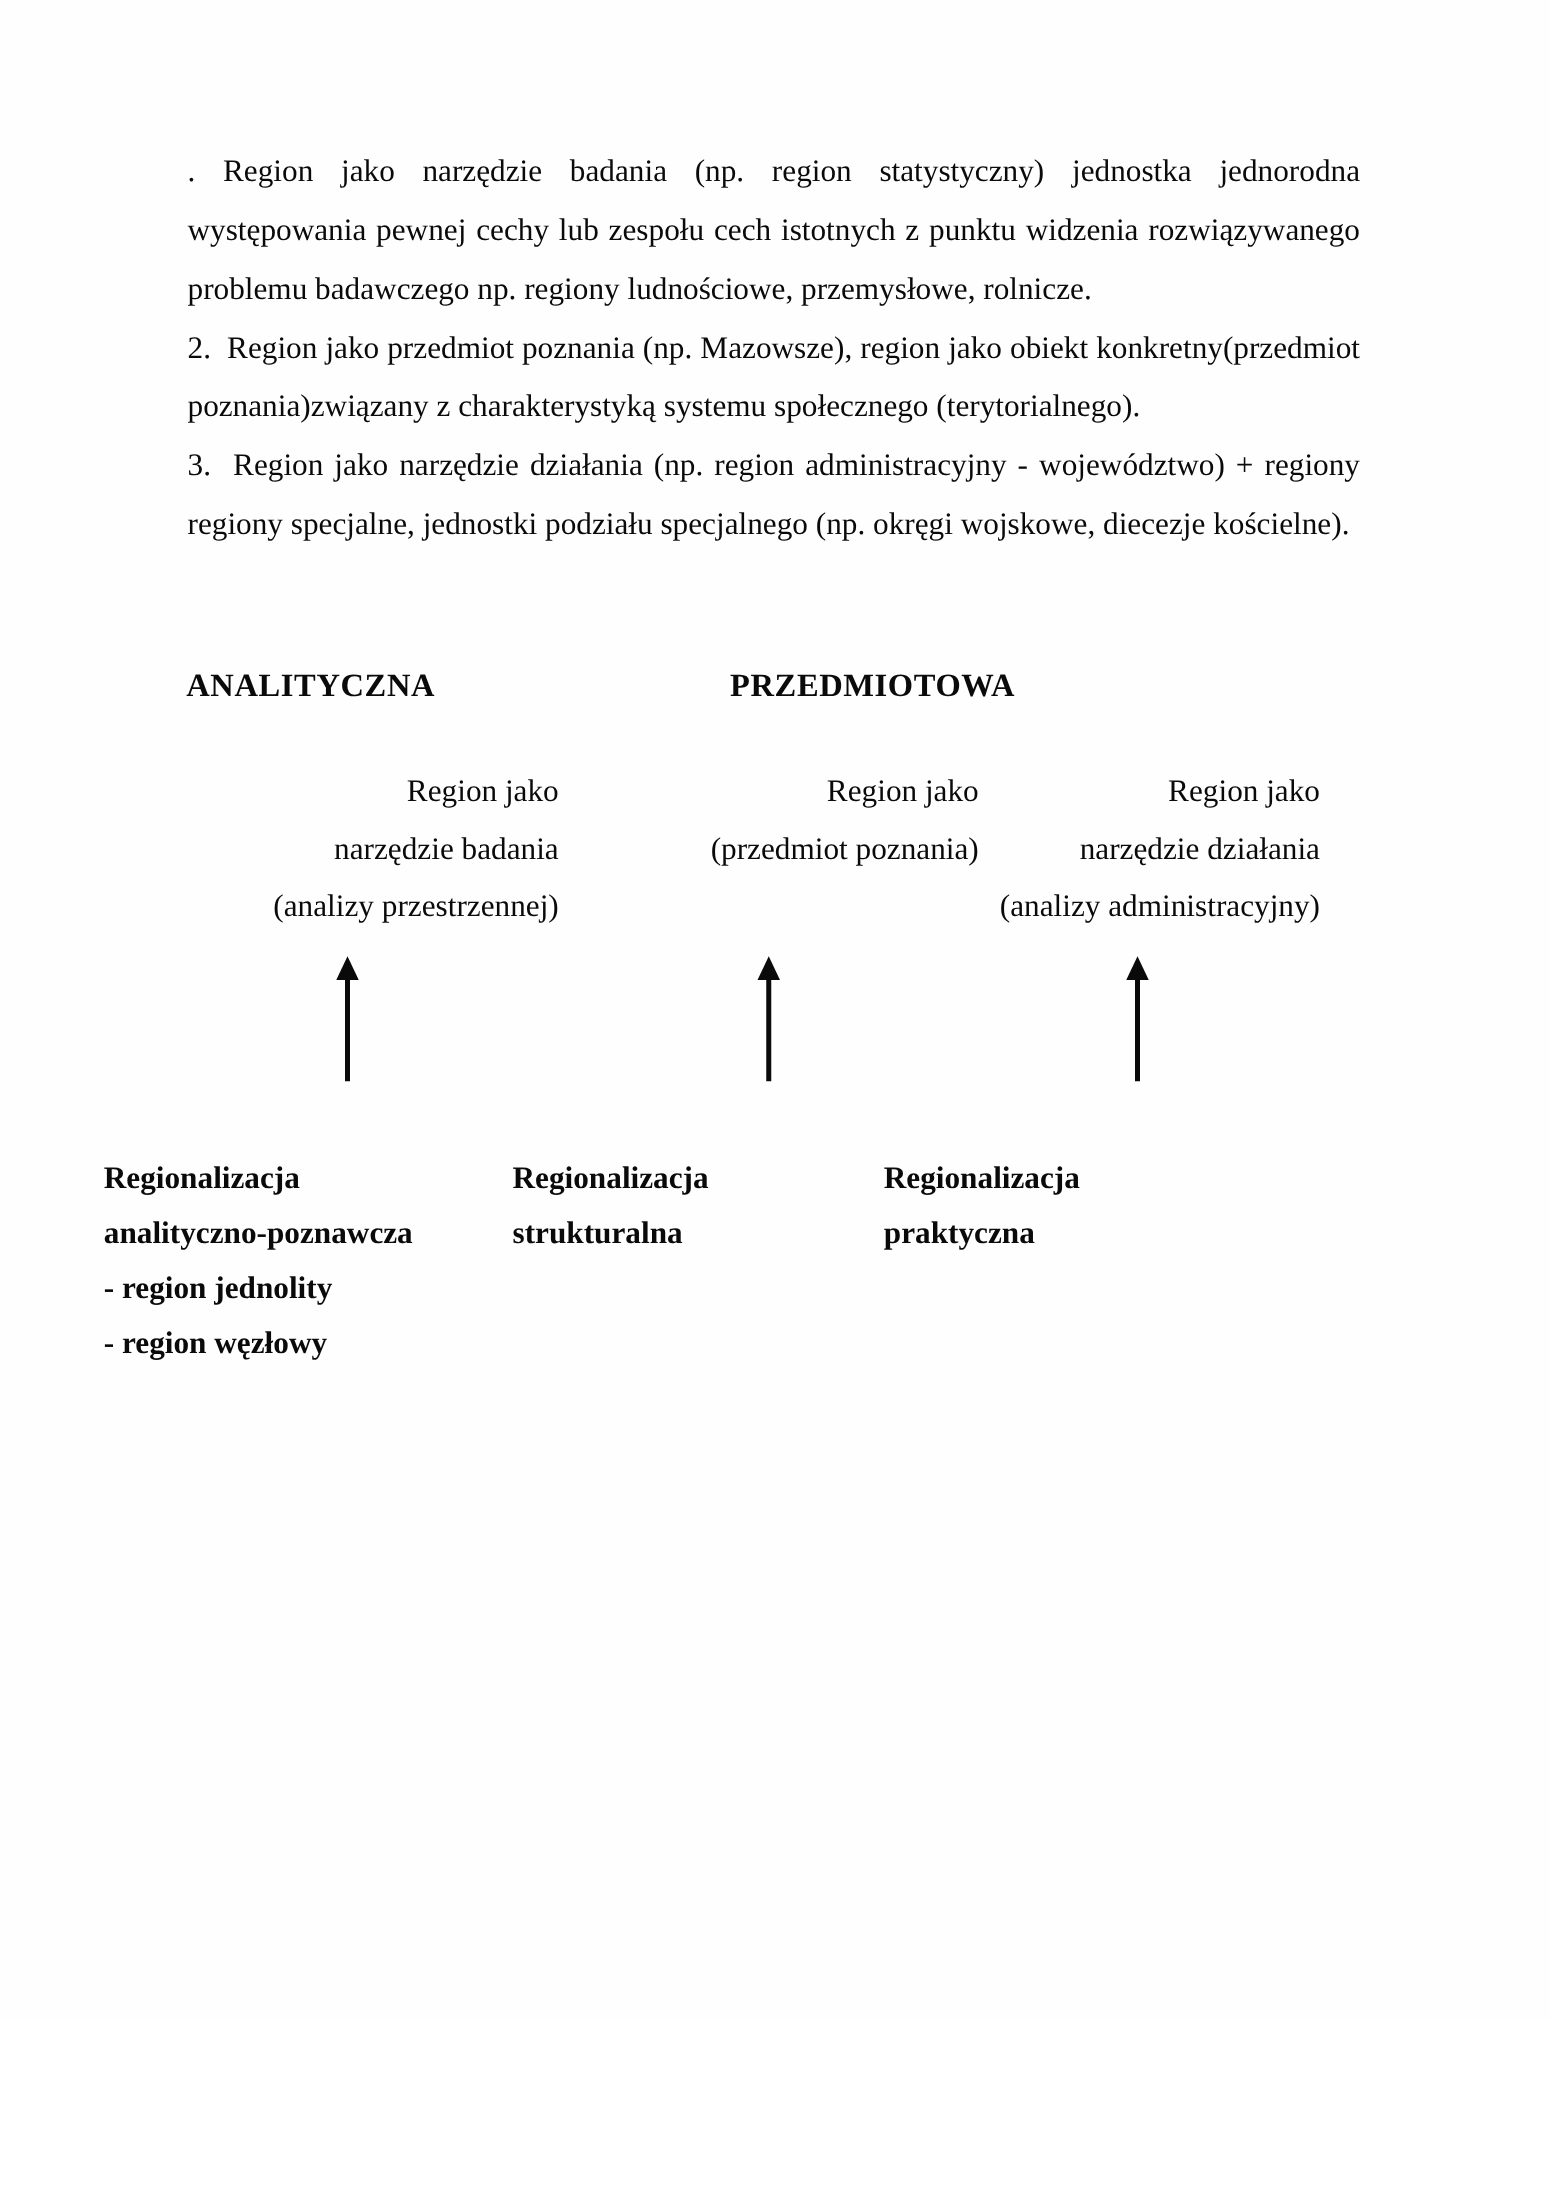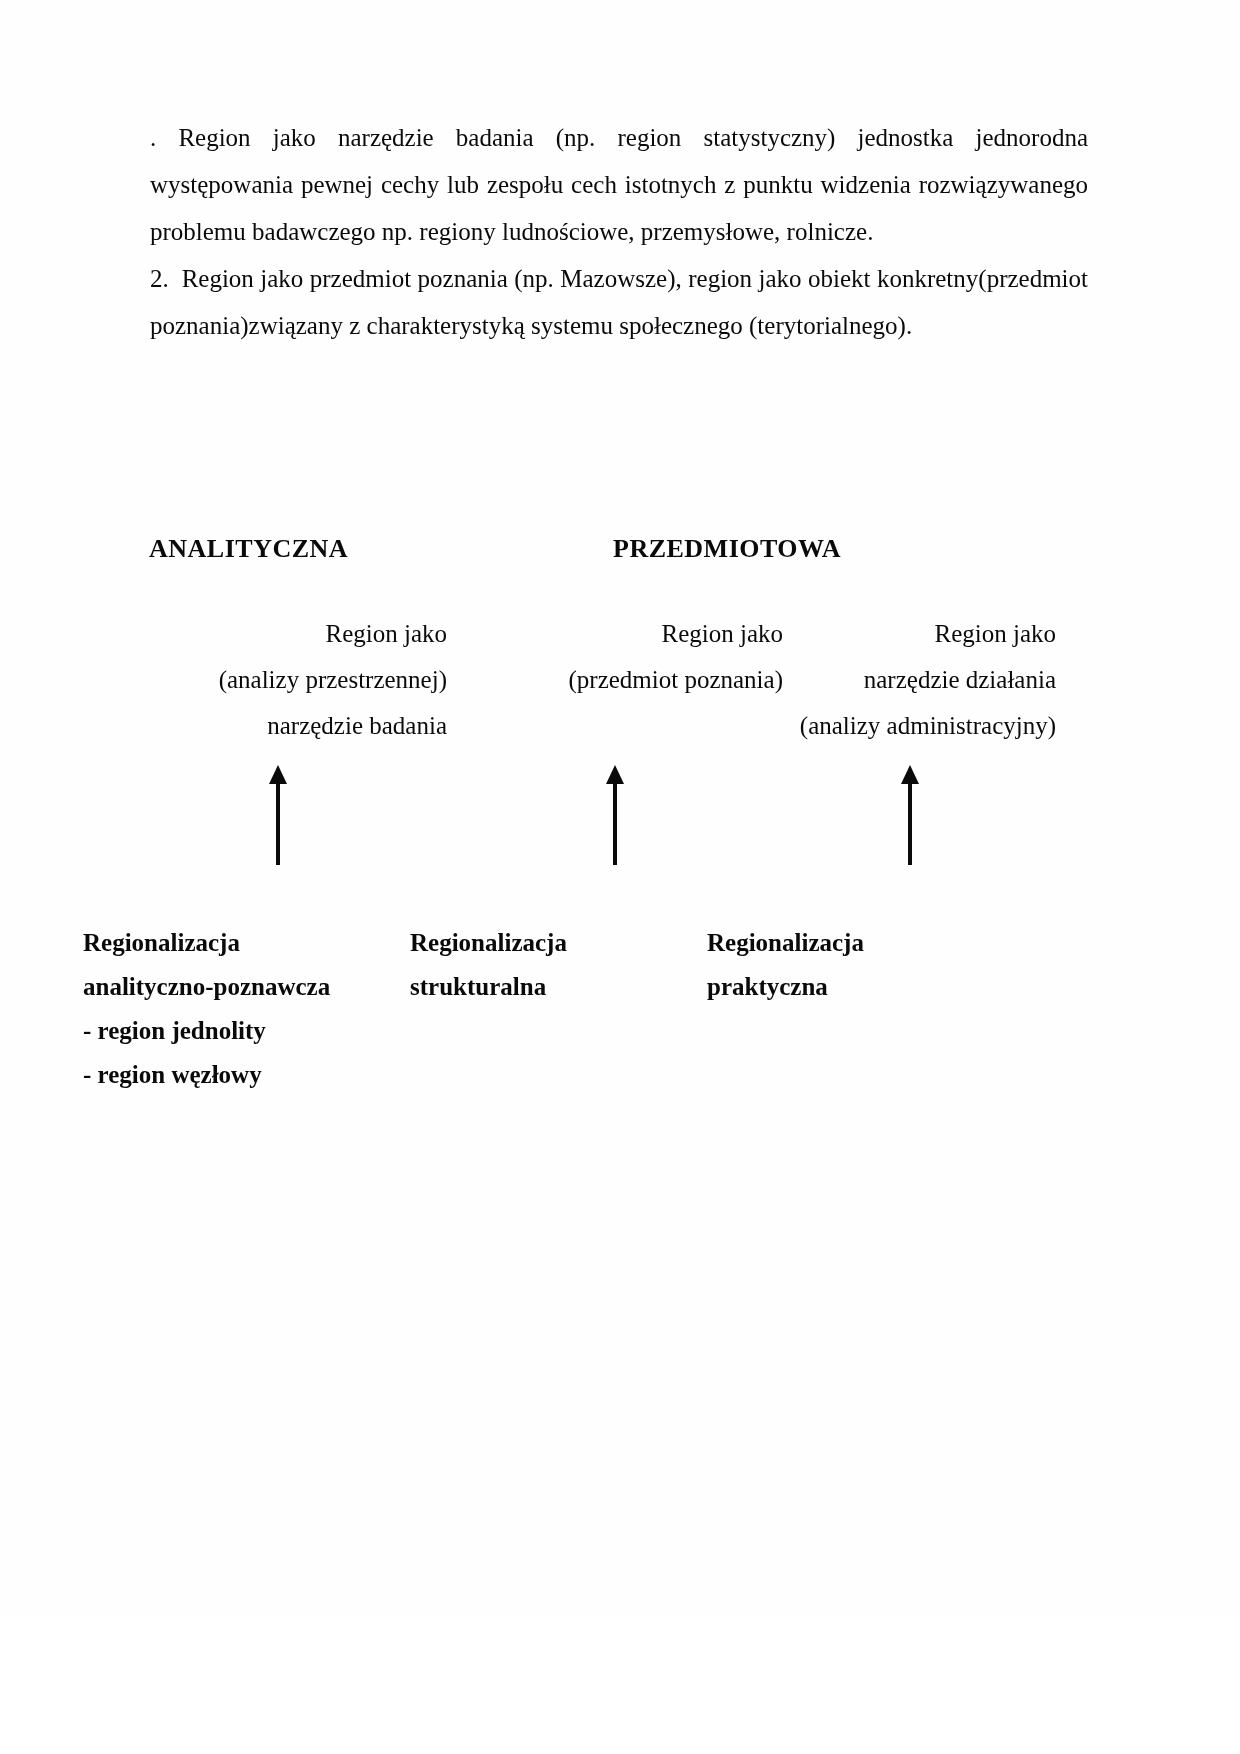--- a/index.html
+++ b/index.html
@@ -32,21 +32,21 @@
   
   .branch-heading {
     position: absolute;
     top: 534px;
     font-size: 26px;
     font-weight: bold;
     letter-spacing: 0.5px;
     white-space: nowrap;
   }
   .heading-left  { left: 149px; }
-  .heading-right { left: 613px; }
+  .heading-right { left: 584px; }
   
   .col-top {
     position: absolute;
     top: 611px;
     width: 340px;
     text-align: right;
     font-size: 25px;
     line-height: 46px;
     white-space: nowrap;
   }
@@ -93,29 +93,30 @@
   .col-bottom-3 { left: 707px; }
 </style>
 </head>
 <body>
 
 <div class="page">
 
   <div class="body-text">
     <p>. Region jako narzędzie badania (np. region statystyczny) jednostka jednorodna występowania pewnej cechy lub zespołu cech istotnych z punktu widzenia rozwiązywanego problemu badawczego np. regiony ludnościowe, przemysłowe, rolnicze.</p>
     <p>2.&nbsp; Region jako przedmiot poznania (np. Mazowsze), region jako obiekt konkretny(przedmiot poznania)związany z charakterystyką systemu społecznego (terytorialnego).</p>
+    <p>3.&nbsp; Region jako narzędzie działania (np. region administracyjny - województwo) + regiony regiony specjalne, jednostki podziału specjalnego (np. okręgi wojskowe, diecezje kościelne).</p>
   </div>
 
   <div class="branch-heading heading-left">ANALITYCZNA</div>
   <div class="branch-heading heading-right">PRZEDMIOTOWA</div>
 
   <div class="col-top col-top-1">
     <div>Region jako</div>
+    <div>narzędzie badania</div>
     <div>(analizy przestrzennej)</div>
-    <div>narzędzie badania</div>
   </div>
   <div class="col-top col-top-2">
     <div>Region jako</div>
     <div>(przedmiot poznania)</div>
   </div>
   <div class="col-top col-top-3">
     <div>Region jako</div>
     <div>narzędzie działania</div>
     <div>(analizy administracyjny)</div>
   </div>

